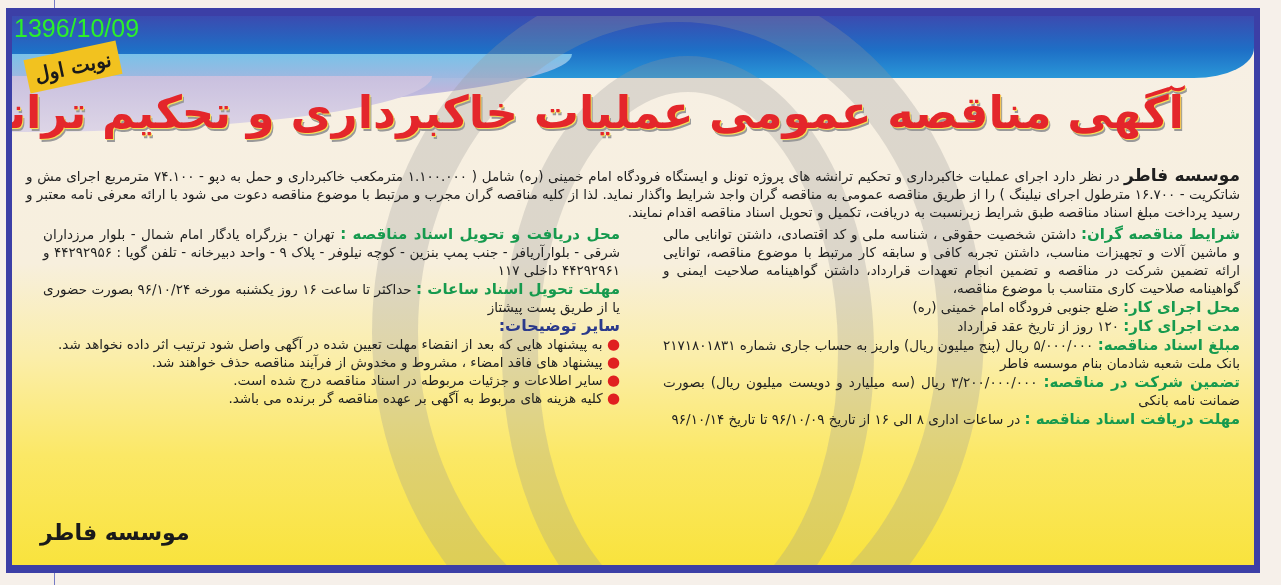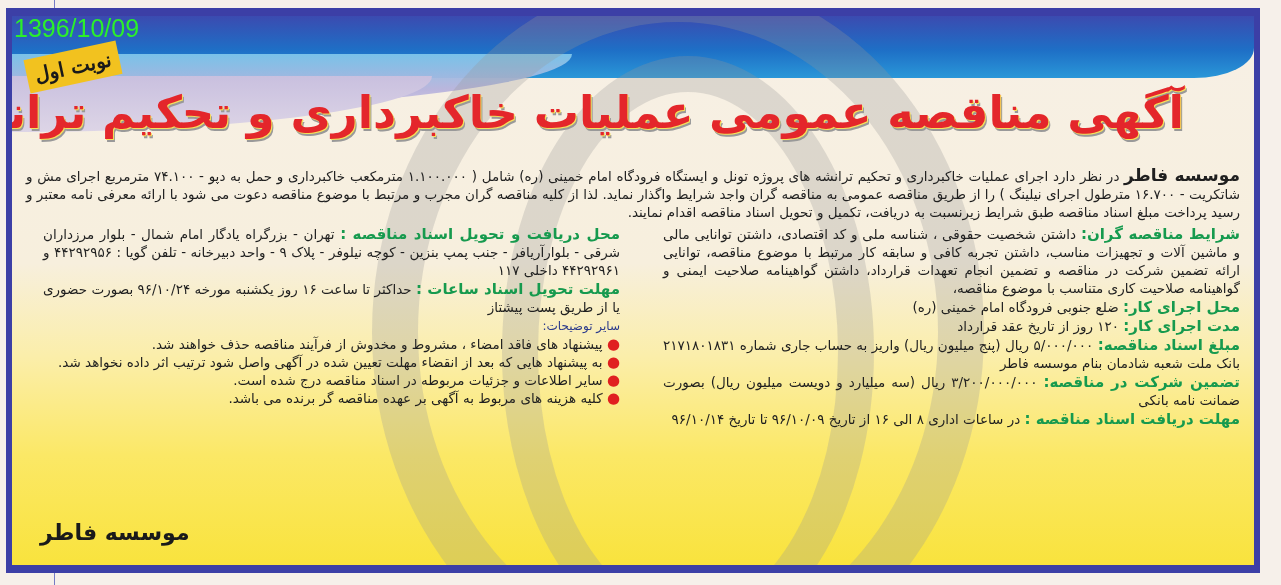--- a/index.html
+++ b/index.html
@@ -62,21 +62,21 @@
     .content {
       position: absolute; left: 14px; right: 14px; top: 150px;
       direction: rtl; color: #1f1f1f; font-size: 13.5px; line-height: 18px;
     }
     .intro { text-align: justify; }
     .intro .org { font-weight: bold; font-size: 17px; }
     .cols { display: flex; direction: rtl; margin-top: 4px; gap: 26px; }
     .col { flex: 1; }
     .col-left { flex: 1; }
     .hd { color: #169a4e; font-weight: bold; font-size: 15px; }
-    .hd-blue { color: #2b3a8c; font-weight: normal; font-size: 12px; }
+    .hd-blue { color: #2b3a8c; font-weight: bold; font-size: 16px; }
     .p { margin: 0 0 1px 17px; text-align: justify; }
     .bullet { display: block; }
     .bullet .dot { color: #e02020; font-size: 15px; }
     .signature {
       position: absolute; left: 28px; bottom: 20px;
       font-size: 22px; font-weight: bold; color: #1a1a1a; direction: rtl;
     }
     .vline { position: absolute; left: 54px; top: 0; width: 1px; height: 585px; background: #3e49b5; opacity: 0.7; }
   </style>
 </head>
@@ -138,25 +138,25 @@
           <span>تهران - بزرگراه یادگار امام شمال - بلوار مرزداران شرقی - بلوارآریافر - جنب پمپ بنزین - کوچه نیلوفر - پلاک ۹ - واحد دبیرخانه - تلفن گویا : ۴۴۲۹۲۹۵۶ و ۴۴۲۹۲۹۶۱ داخلی ۱۱۷</span>
         </div>
         <div class="p">
           <span class="hd">مهلت تحویل اسناد ساعات :</span>
           <span>حداکثر تا ساعت ۱۶ روز یکشنبه مورخه ۹۶/۱۰/۲۴ بصورت حضوری یا از طریق پست پیشتاز</span>
         </div>
         <div class="p">
           <div class="hd-blue">سایر توضیحات:</div>
           <span class="bullet">
             <span class="dot">●</span>
-            <span>پیشنهاد های فاقد امضاء ، مشروط و مخدوش از فرآیند مناقصه حذف خواهند شد.</span>
+            <span>به پیشنهاد هایی که بعد از انقضاء مهلت تعیین شده در آگهی واصل شود ترتیب اثر داده نخواهد شد.</span>
           </span>
           <span class="bullet">
             <span class="dot">●</span>
-            <span>به پیشنهاد هایی که بعد از انقضاء مهلت تعیین شده در آگهی واصل شود ترتیب اثر داده نخواهد شد.</span>
+            <span>پیشنهاد های فاقد امضاء ، مشروط و مخدوش از فرآیند مناقصه حذف خواهند شد.</span>
           </span>
           <span class="bullet">
             <span class="dot">●</span>
             <span>سایر اطلاعات و جزئیات مربوطه در اسناد مناقصه درج شده است.</span>
           </span>
           <span class="bullet">
             <span class="dot">●</span>
             <span>کلیه هزینه های مربوط به آگهی بر عهده مناقصه گر برنده می باشد.</span>
           </span>
         </div>

